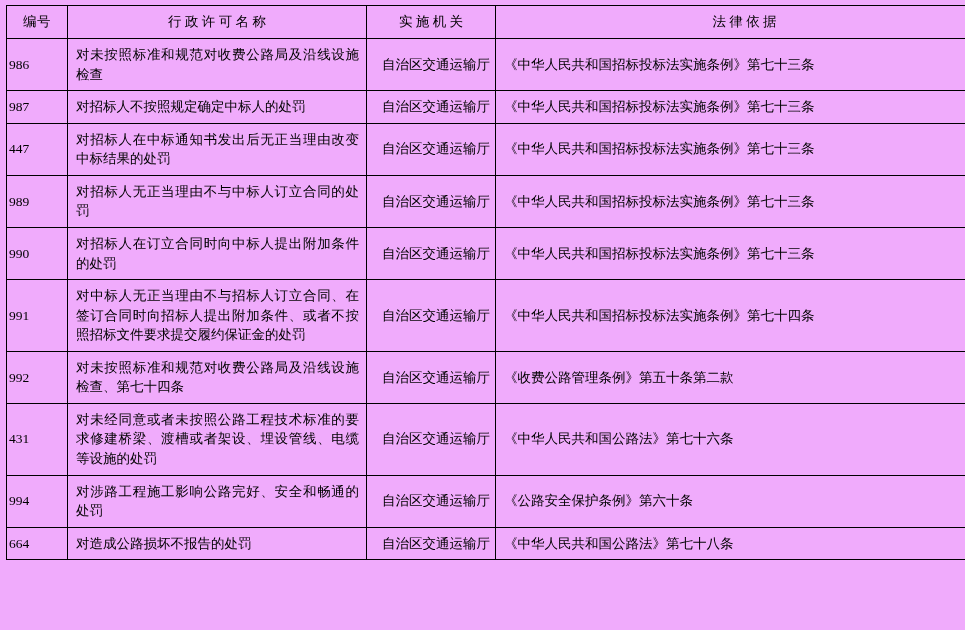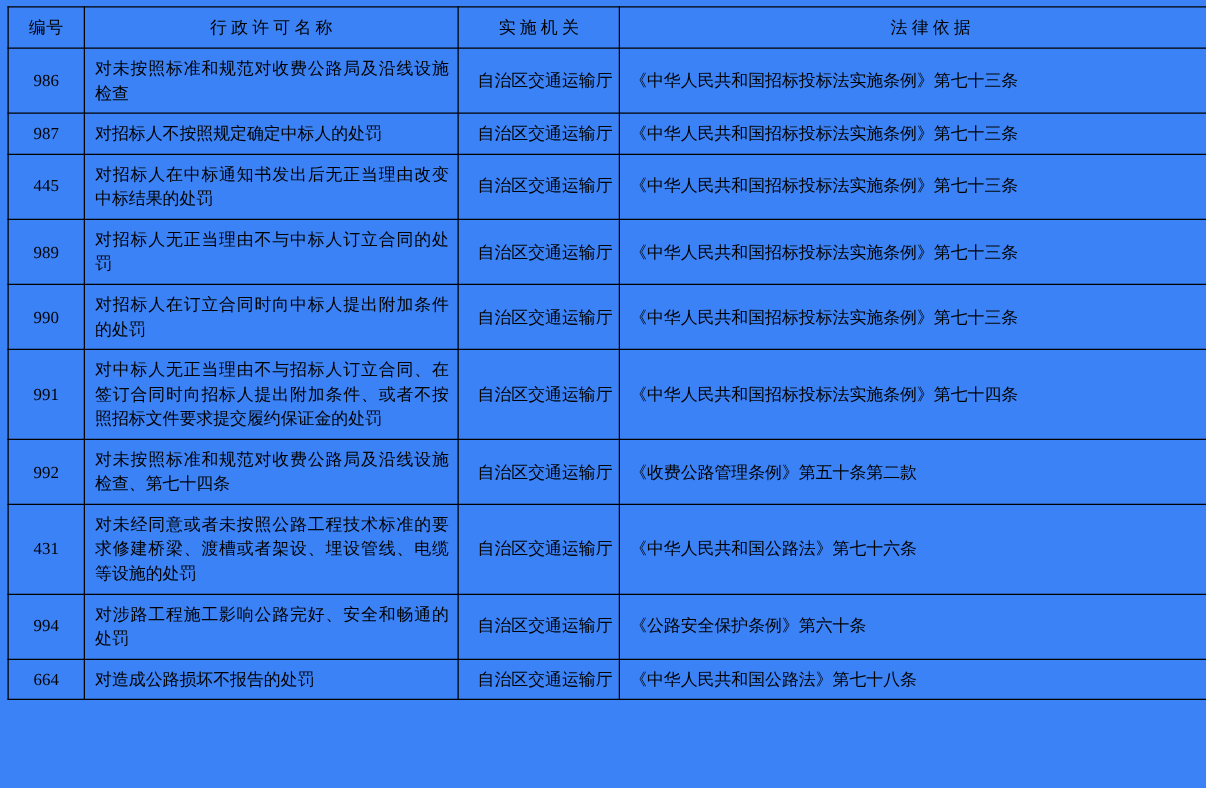--- a/index.html
+++ b/index.html
@@ -9,21 +9,21 @@
   }
   body {
     font-family: "Liberation Serif", "DejaVu Serif", serif;
     color: #000000;
   }
   #page {
     width: 965px;
     height: 630px;
     position: relative;
     overflow: hidden;
-    background: #3b82f6;
+    background: #f0abfc;
     box-sizing: border-box;
   }
   table.perm-table {
     border-collapse: collapse;
     table-layout: fixed;
     width: 953px;
     margin: 5px 0 0 6px;
   }
   table.perm-table th,
   table.perm-table td {
@@ -38,21 +38,21 @@
     text-align: center;
     font-weight: normal;
     padding: 2px 4px;
   }
   th.h-num   { width: 52px; letter-spacing: 0.5px; }
   th.h-name  { width: 290px; }
   th.h-org   { width: 120px; margin-left: 16px; }
   th.h-basis { width: 489px; }
 
   td.c-num {
-    text-align: center;
+    text-align: left;
     font-size: 13px;
     padding: 4px 2px;
   }
   td.c-name {
     padding: 6px 7px 6px 8px;
     text-align: justify;
     text-justify: inter-ideograph;
   }
   td.c-org {
     padding: 6px 5px 6px 6px;
@@ -83,21 +83,21 @@
           <td class="c-org">自治区交通运输厅</td>
           <td class="c-basis">《中华人民共和国招标投标法实施条例》第七十三条</td>
         </tr>
         <tr>
           <td class="c-num">987</td>
           <td class="c-name">对招标人不按照规定确定中标人的处罚</td>
           <td class="c-org">自治区交通运输厅</td>
           <td class="c-basis">《中华人民共和国招标投标法实施条例》第七十三条</td>
         </tr>
         <tr>
-          <td class="c-num">445</td>
+          <td class="c-num">447</td>
           <td class="c-name">对招标人在中标通知书发出后无正当理由改变中标结果的处罚</td>
           <td class="c-org">自治区交通运输厅</td>
           <td class="c-basis">《中华人民共和国招标投标法实施条例》第七十三条</td>
         </tr>
         <tr>
           <td class="c-num">989</td>
           <td class="c-name">对招标人无正当理由不与中标人订立合同的处罚</td>
           <td class="c-org">自治区交通运输厅</td>
           <td class="c-basis">《中华人民共和国招标投标法实施条例》第七十三条</td>
         </tr>

